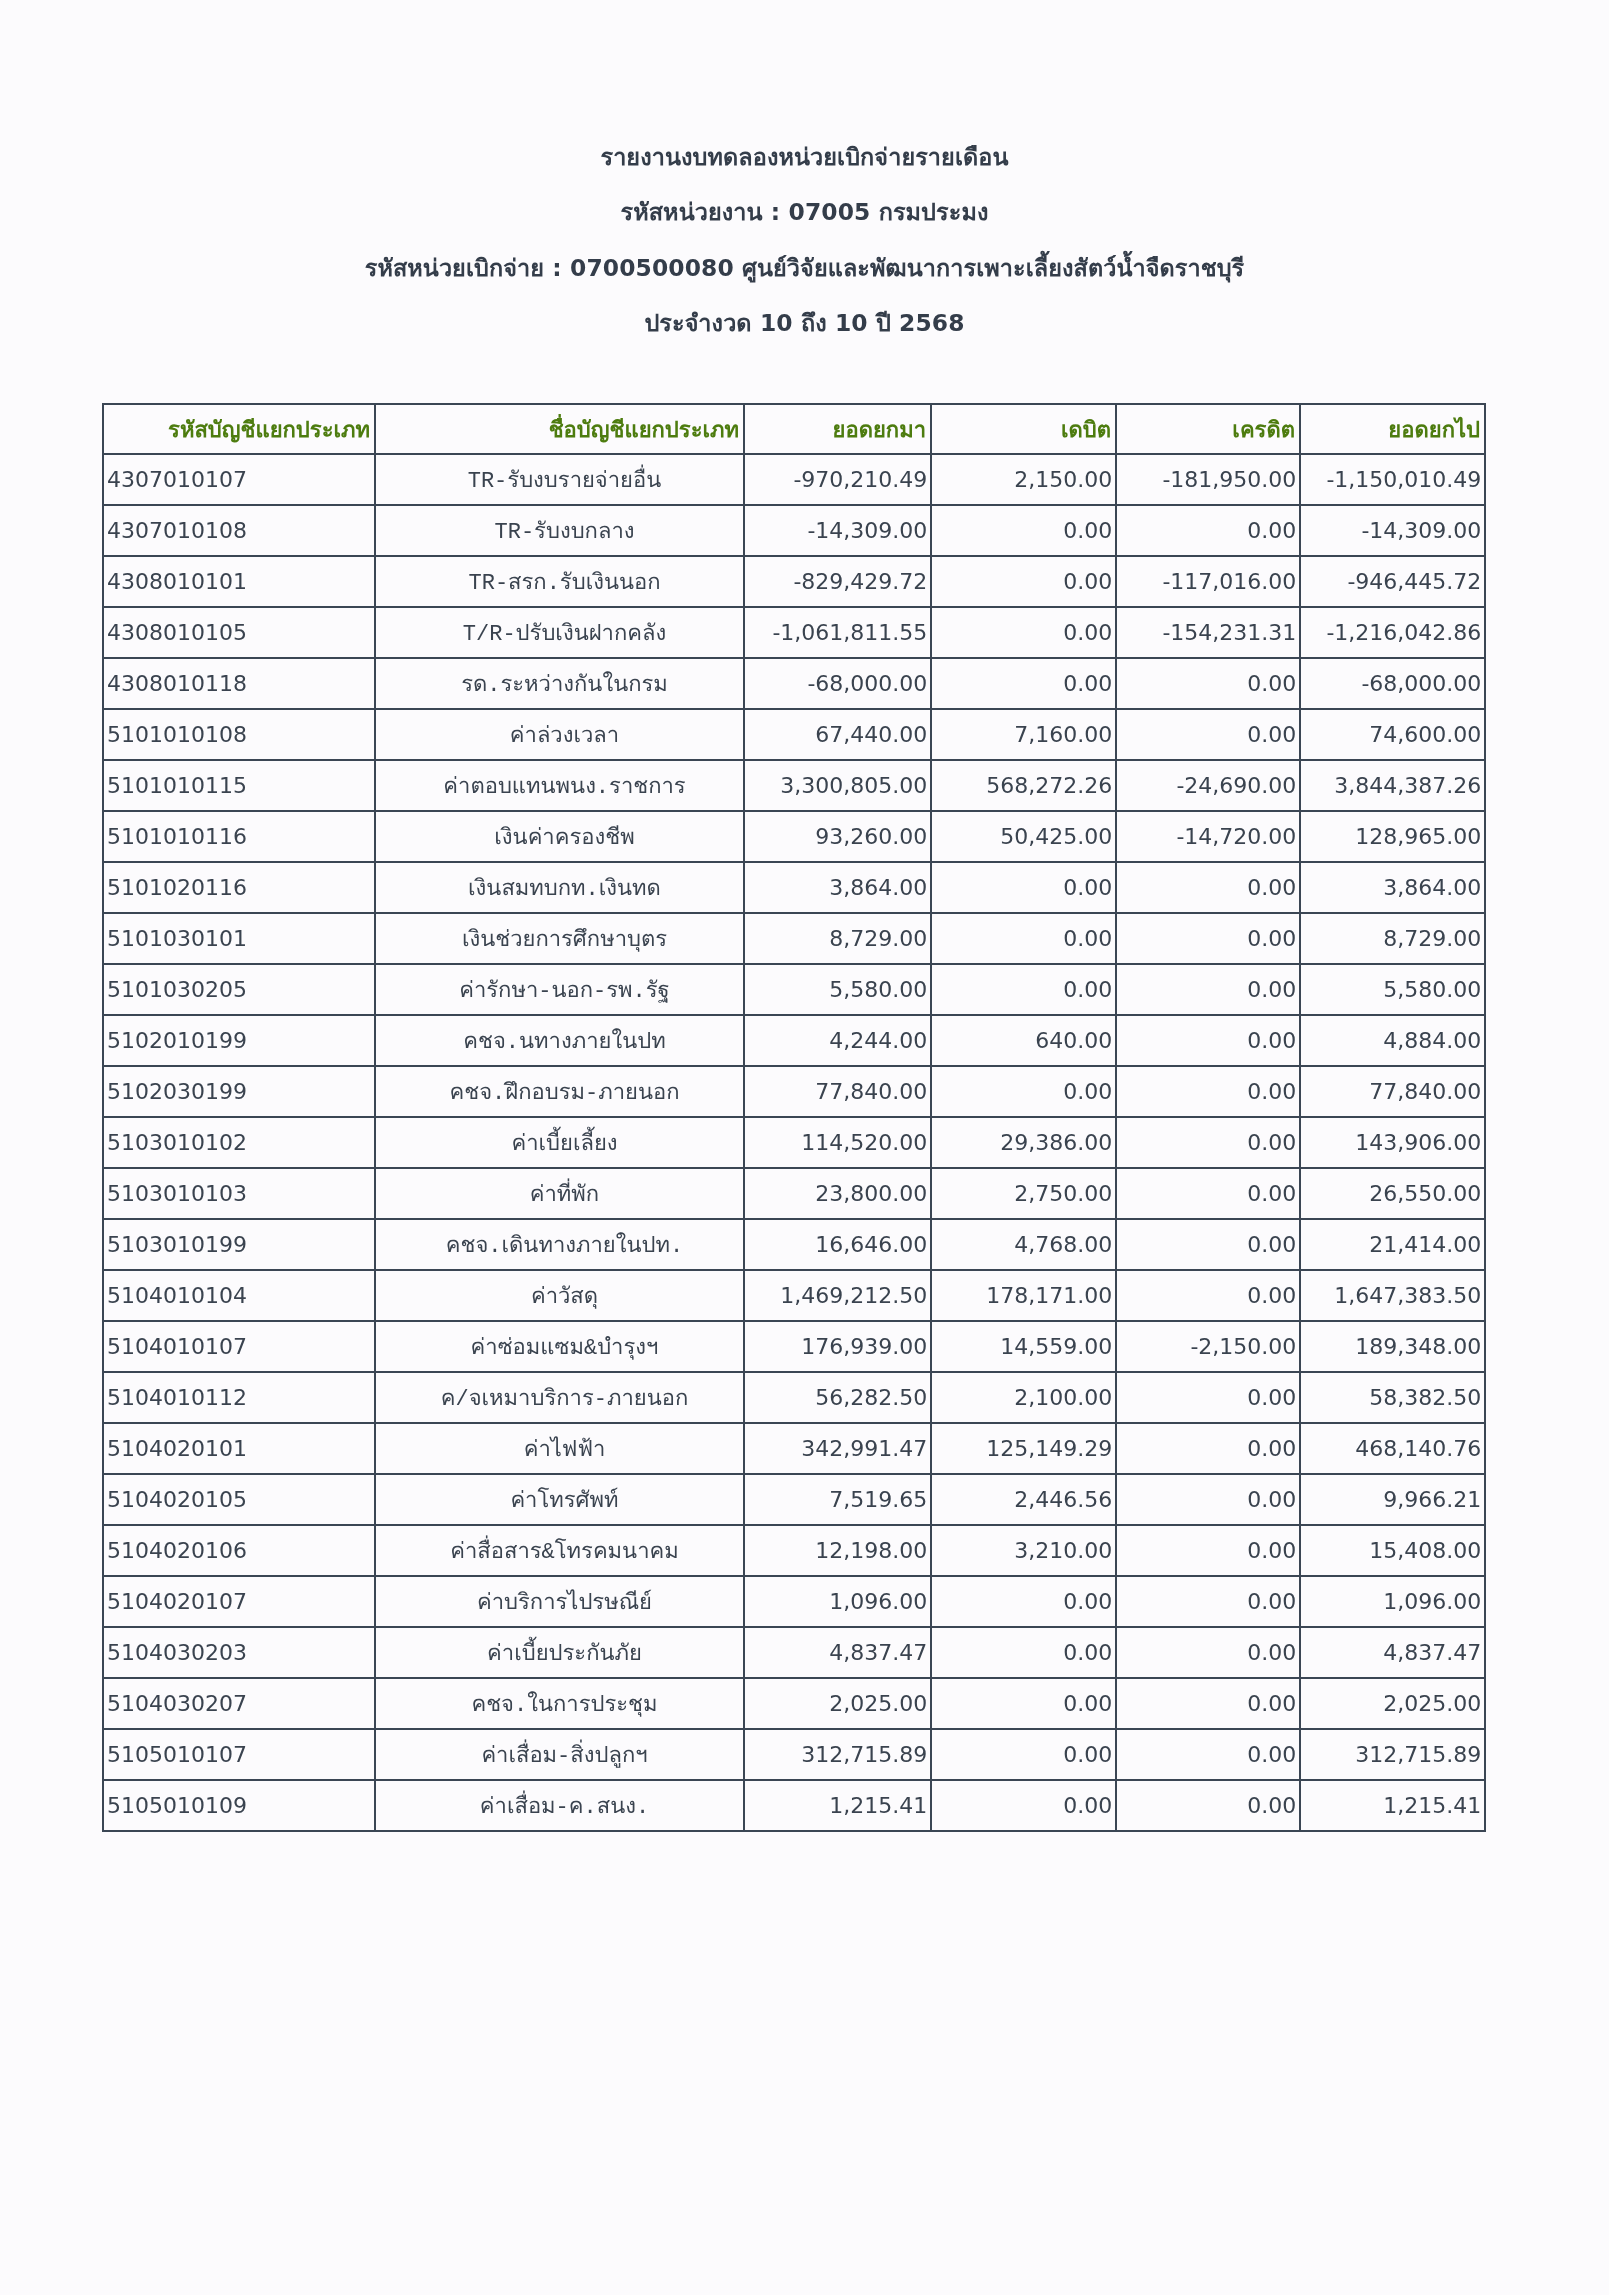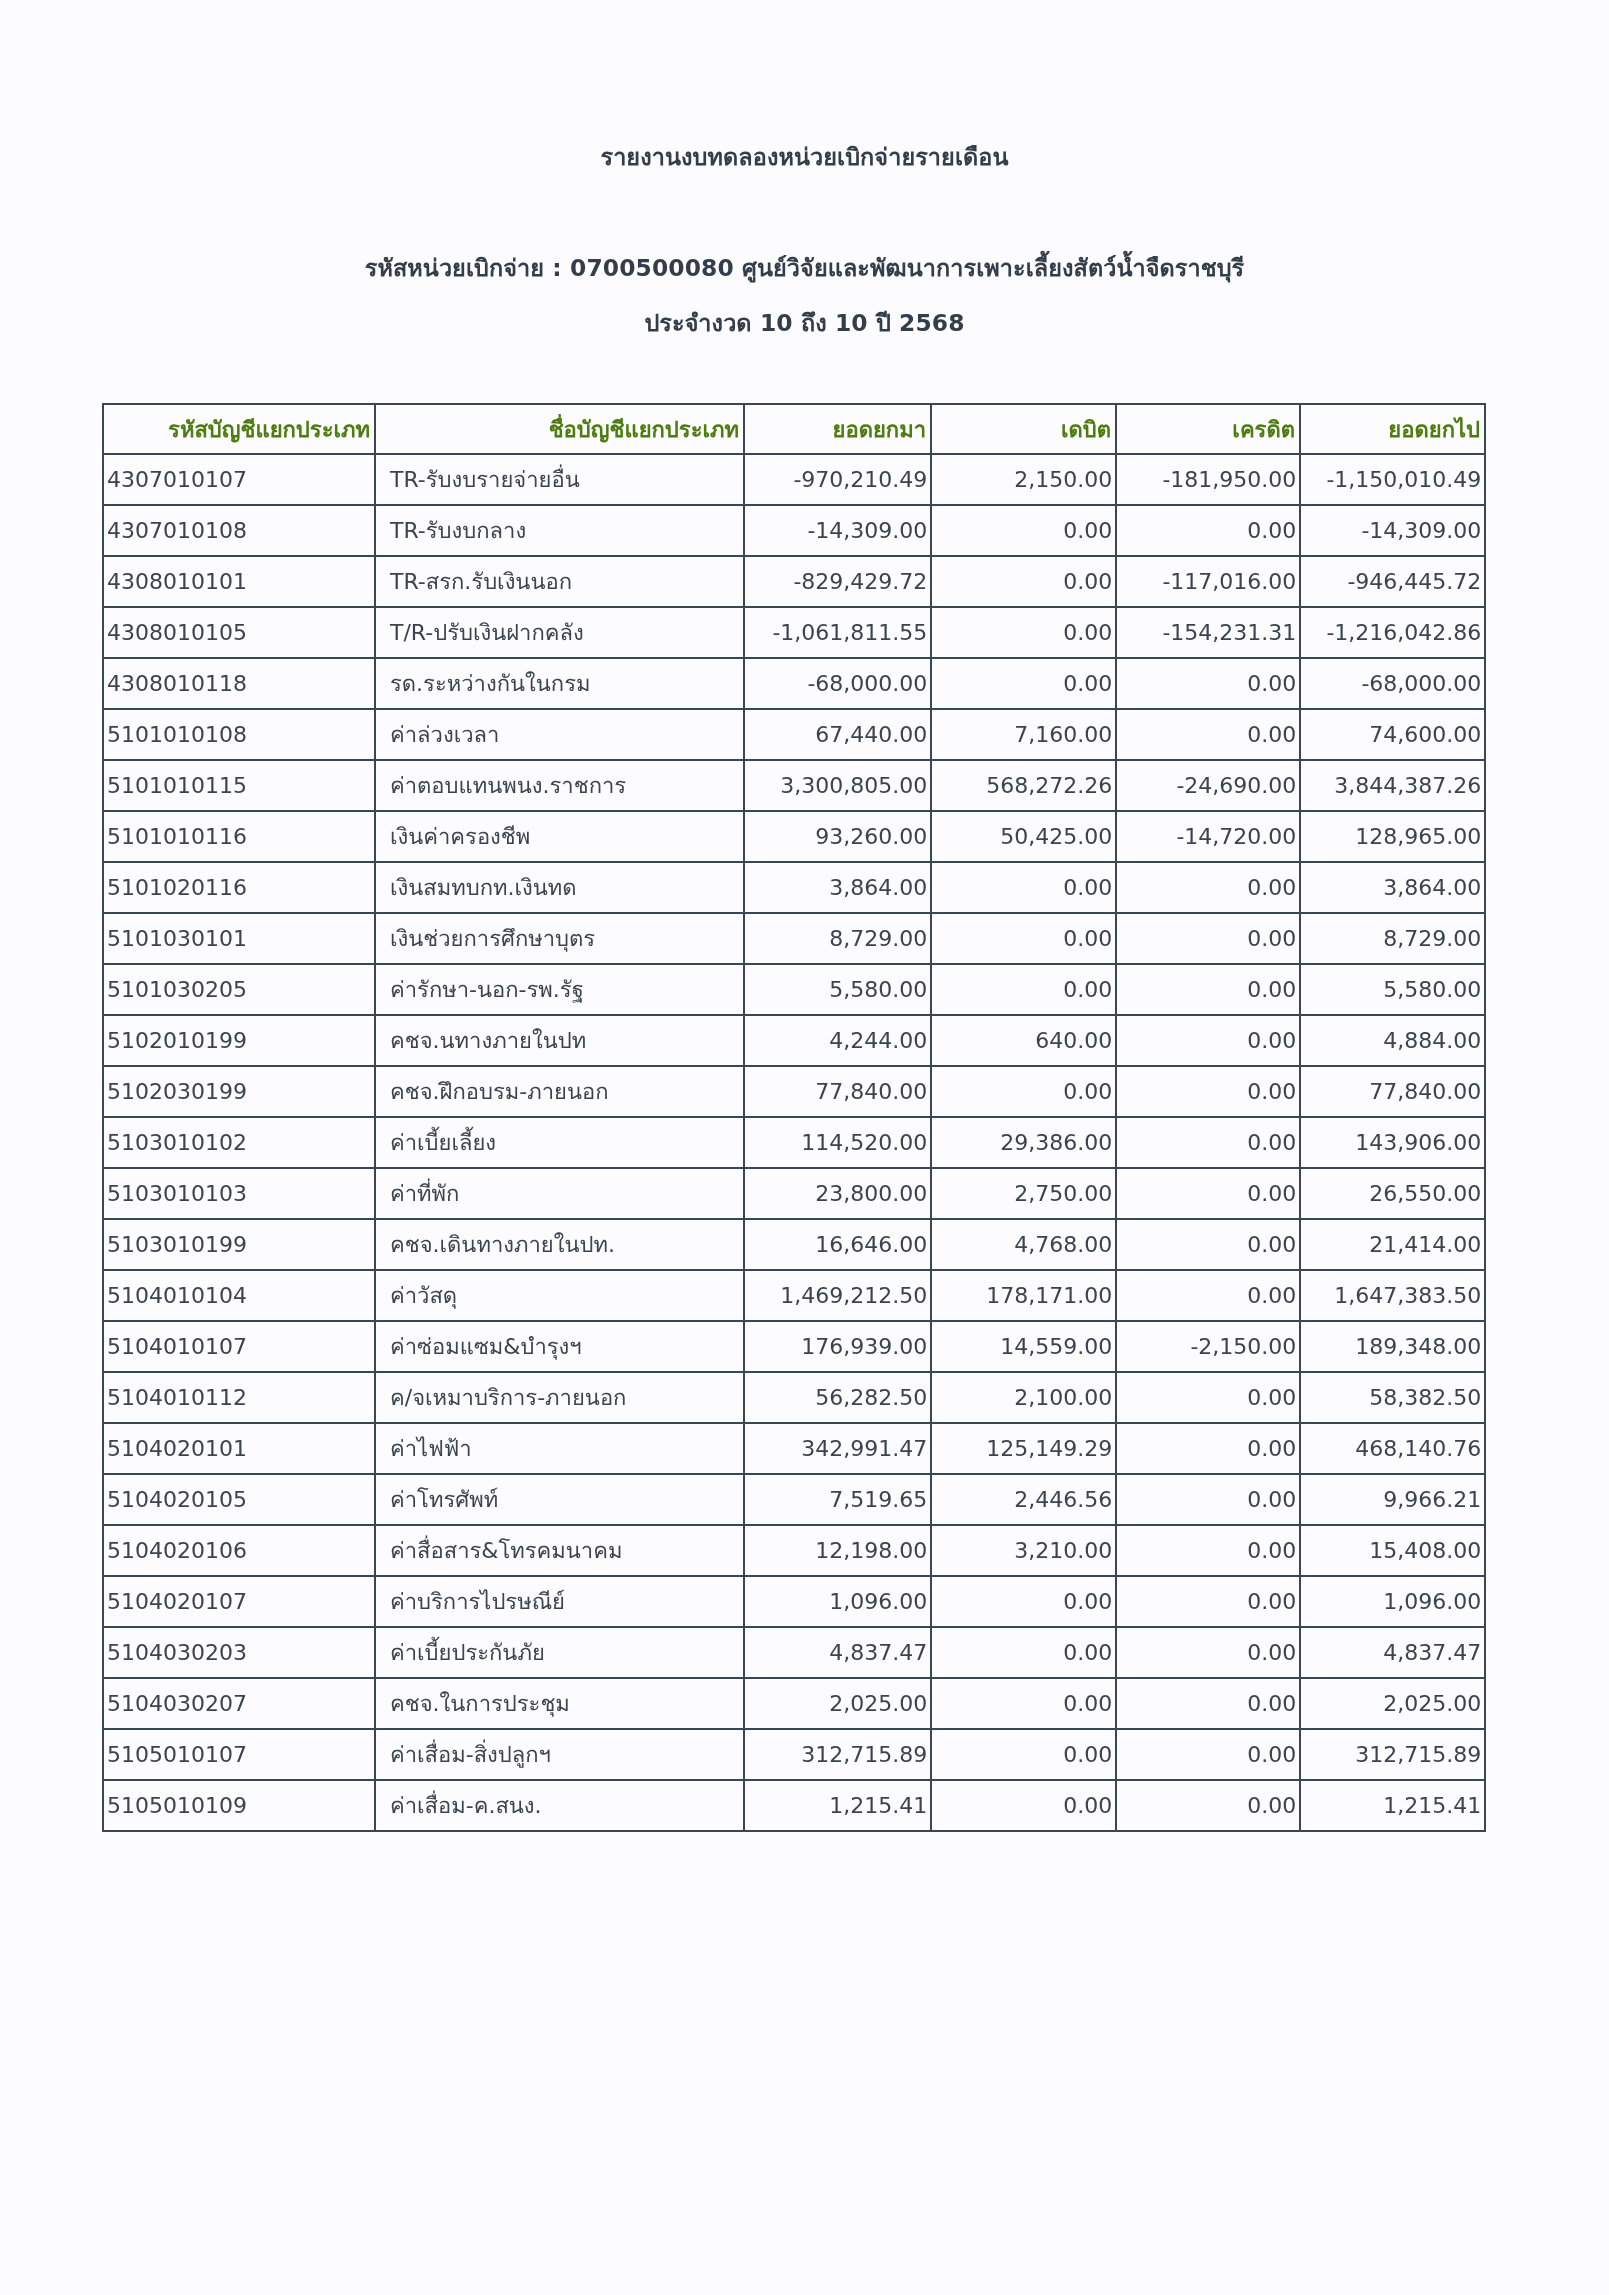--- a/index.html
+++ b/index.html
@@ -22,30 +22,31 @@
     border-collapse: collapse; table-layout: fixed; width: 1382px;
   }
   table.ledger th, table.ledger td {
     border: 2.7px solid #3b4654; height: 49px; padding: 0 4px;
     font-size: 22px; white-space: nowrap; overflow: hidden;
   }
   table.ledger th {
     font-weight: bold; text-align: right; color: #4d7c0f; height: 48px;
   }
   table.ledger td.code { text-align: left; padding-left: 3px; }
-  table.ledger td.name { text-align: left; padding-left: 14px; }
+  table.ledger td.name { text-align: center; padding-left: 14px; font-family: Liberation Mono, monospace; }
   table.ledger td.num { text-align: right; padding-right: 2.7px; }
   col.c1 { width: 272px; } col.c2 { width: 369px; } col.c3 { width: 187px; }
   col.c4 { width: 185px; } col.c5 { width: 184px; } col.c6 { width: 185px; }
 </style>
 </head>
 <body>
 
 <div class="page">
   <div id="h1" class="heading">รายงานงบทดลองหน่วยเบิกจ่ายรายเดือน</div>
+  <div id="h2" class="heading">รหัสหน่วยงาน : 07005 กรมประมง</div>
   <div id="h3" class="heading">รหัสหน่วยเบิกจ่าย : 0700500080 ศูนย์วิจัยและพัฒนาการเพาะเลี้ยงสัตว์น้ำจืดราชบุรี</div>
   <div id="h4" class="heading">ประจำงวด 10 ถึง 10 ปี 2568</div>
 
   <table class="ledger">
     <colgroup>
       <col class="c1">
         <col class="c2">
         <col class="c3">
         <col class="c4">
         <col class="c5">

